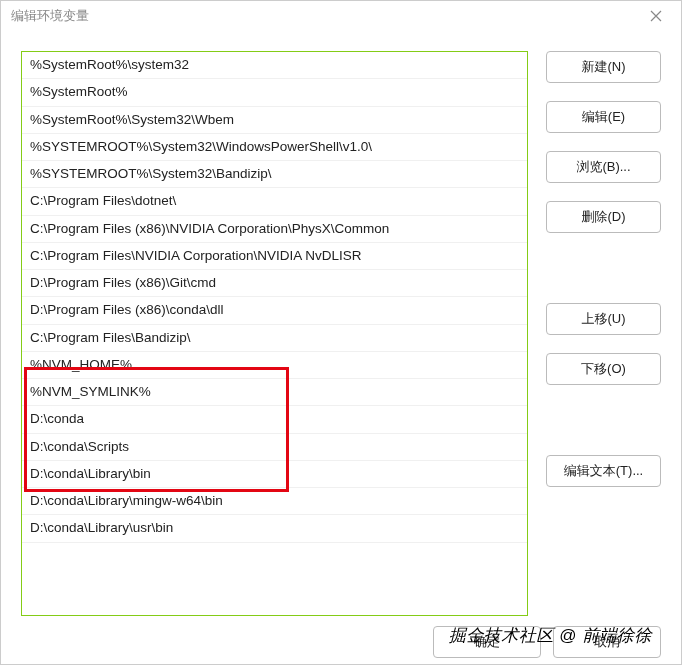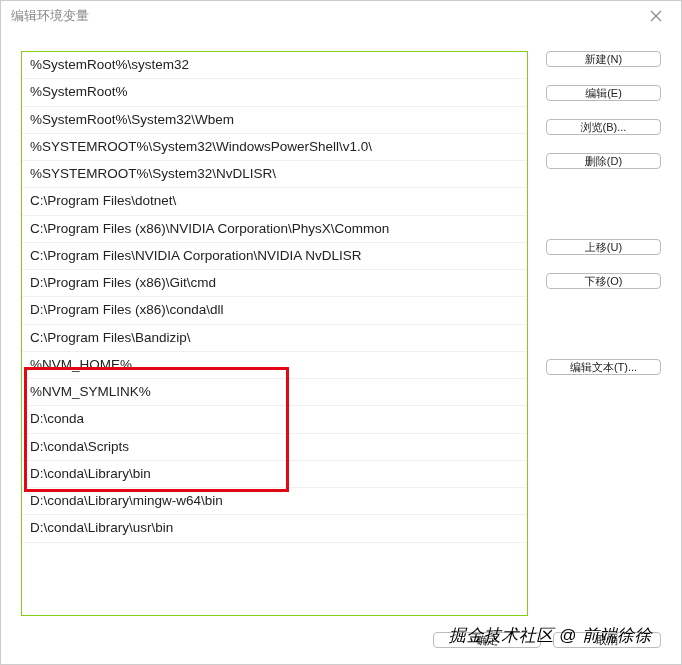--- a/index.html
+++ b/index.html
@@ -72,25 +72,25 @@
       display: flex;
       flex-direction: column;
       gap: 20px;
     }
     .btn-group {
       display: flex;
       flex-direction: column;
       gap: 18px;
     }
     .btn {
-      height: 16px;
+      height: 32px;
       background: #fff;
       border: 1px solid #bbb;
       border-radius: 4px;
-      font-size: 11px;
+      font-size: 13px;
       color: #222;
       cursor: pointer;
       display: flex;
       align-items: center;
       justify-content: center;
       font-family: inherit;
     }
     .footer {
       height: 50px;
       display: flex;
@@ -126,21 +126,21 @@
     </div>
   </div>
 
   <div class="content">
     <div class="listbox" id="listbox">
 
       <div class="list-item">%SystemRoot%\system32</div>
         <div class="list-item">%SystemRoot%</div>
         <div class="list-item">%SystemRoot%\System32\Wbem</div>
         <div class="list-item">%SYSTEMROOT%\System32\WindowsPowerShell\v1.0\</div>
-        <div class="list-item">%SYSTEMROOT%\System32\NvDLISR\</div>
+        <div class="list-item">%SYSTEMROOT%\System32\Bandizip\</div>
         <div class="list-item">C:\Program Files\dotnet\</div>
         <div class="list-item">C:\Program Files (x86)\NVIDIA Corporation\PhysX\Common</div>
         <div class="list-item">C:\Program Files\NVIDIA Corporation\NVIDIA NvDLISR</div>
         <div class="list-item">D:\Program Files (x86)\Git\cmd</div>
         <div class="list-item">D:\Program Files (x86)\conda\dll</div>
         <div class="list-item">C:\Program Files\Bandizip\</div>
         <div class="list-item">%NVM_HOME%</div>
         <div class="list-item">%NVM_SYMLINK%</div>
         <div class="list-item">D:\conda</div>
         <div class="list-item">D:\conda\Scripts</div>

